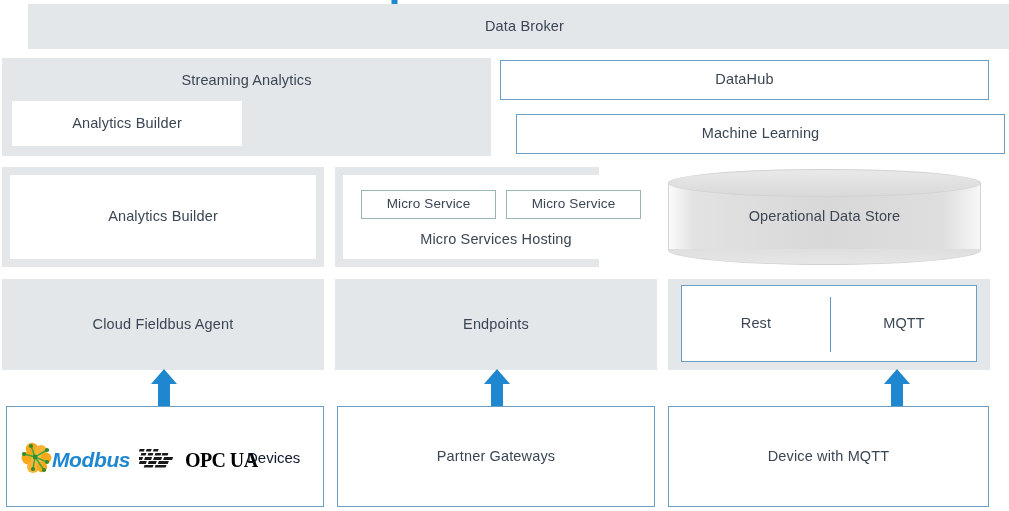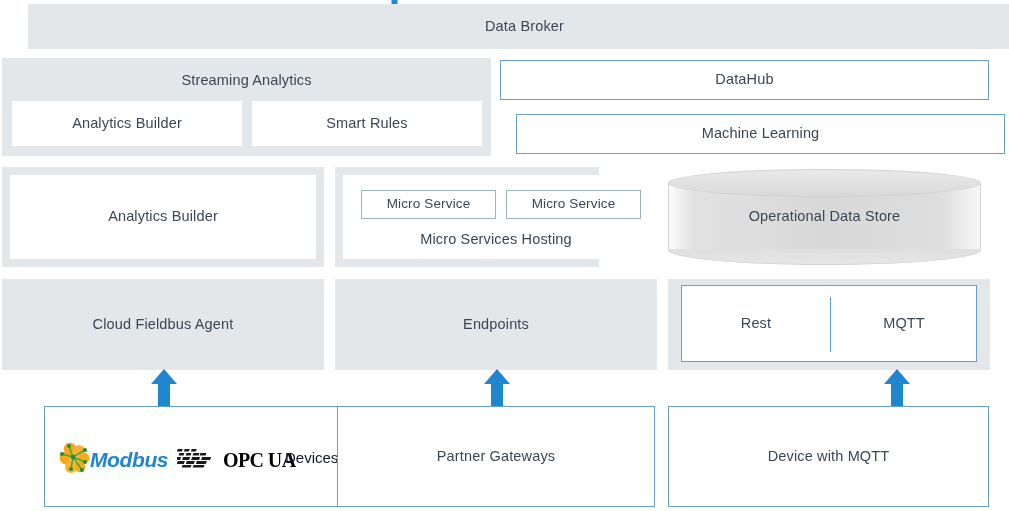--- a/index.html
+++ b/index.html
@@ -167,23 +167,20 @@
     <span class="lbl">Data Broker</span>
   </div>
 
   <div class="panel" style="left:2px; top:58px; width:489px; height:98px;">
     <div class="center" style="position:absolute; left:0; right:0; top:8px; height:30px;">
       <span class="lbl">Streaming Analytics</span>
     </div>
     <div class="whitebox" style="left:10px; top:43px; width:230px; height:45px;">
       <span class="lbl">Analytics Builder</span>
     </div>
-    <div class="whitebox" style="left:250px; top:43px; width:230px; height:45px;">
-      <span class="lbl">Smart Rules</span>
-    </div>
   </div>
 
   <div class="bluebox" style="left:500px; top:60px; width:489px; height:40px;">
     <span class="lbl">DataHub</span>
   </div>
 
   <div class="bluebox" style="left:500px; top:114px; width:489px; height:40px;margin-left:16px;">
     <span class="lbl">Machine Learning</span>
   </div>
 
@@ -247,21 +244,21 @@
       <polygon points="14,0 27,15 20,15 20,39 8,39 8,15 1,15" fill="#1f86d0"></polygon>
     </svg>
   </div>
 
   <div class="arrow" style="left:883px; top:369px;">
     <svg width="28" height="39" viewBox="0 0 28 39">
       <polygon points="14,0 27,15 20,15 20,39 8,39 8,15 1,15" fill="#1f86d0"></polygon>
     </svg>
   </div>
 
-  <div class="bluebox" style="left:6px; top:406px; width:318px; height:101px; display:block;margin-left:38px;">
+  <div class="bluebox" style="left:6px; top:406px; width:318px; height:101px; display:block;">
 
     <div class="modbus" style="left:12px; top:33px;">
       <span>
         <svg width="40" height="36" viewBox="0 0 40 36">
           <g>
 
             <circle cx="13" cy="9" r="6.2" fill="#f7a81b"></circle>
             <circle cx="22" cy="11" r="6.0" fill="#f9b233"></circle>
             <circle cx="9" cy="18" r="6.4" fill="#f7a81b"></circle>
             <circle cx="19" cy="20" r="6.6" fill="#fbbe4a"></circle>

